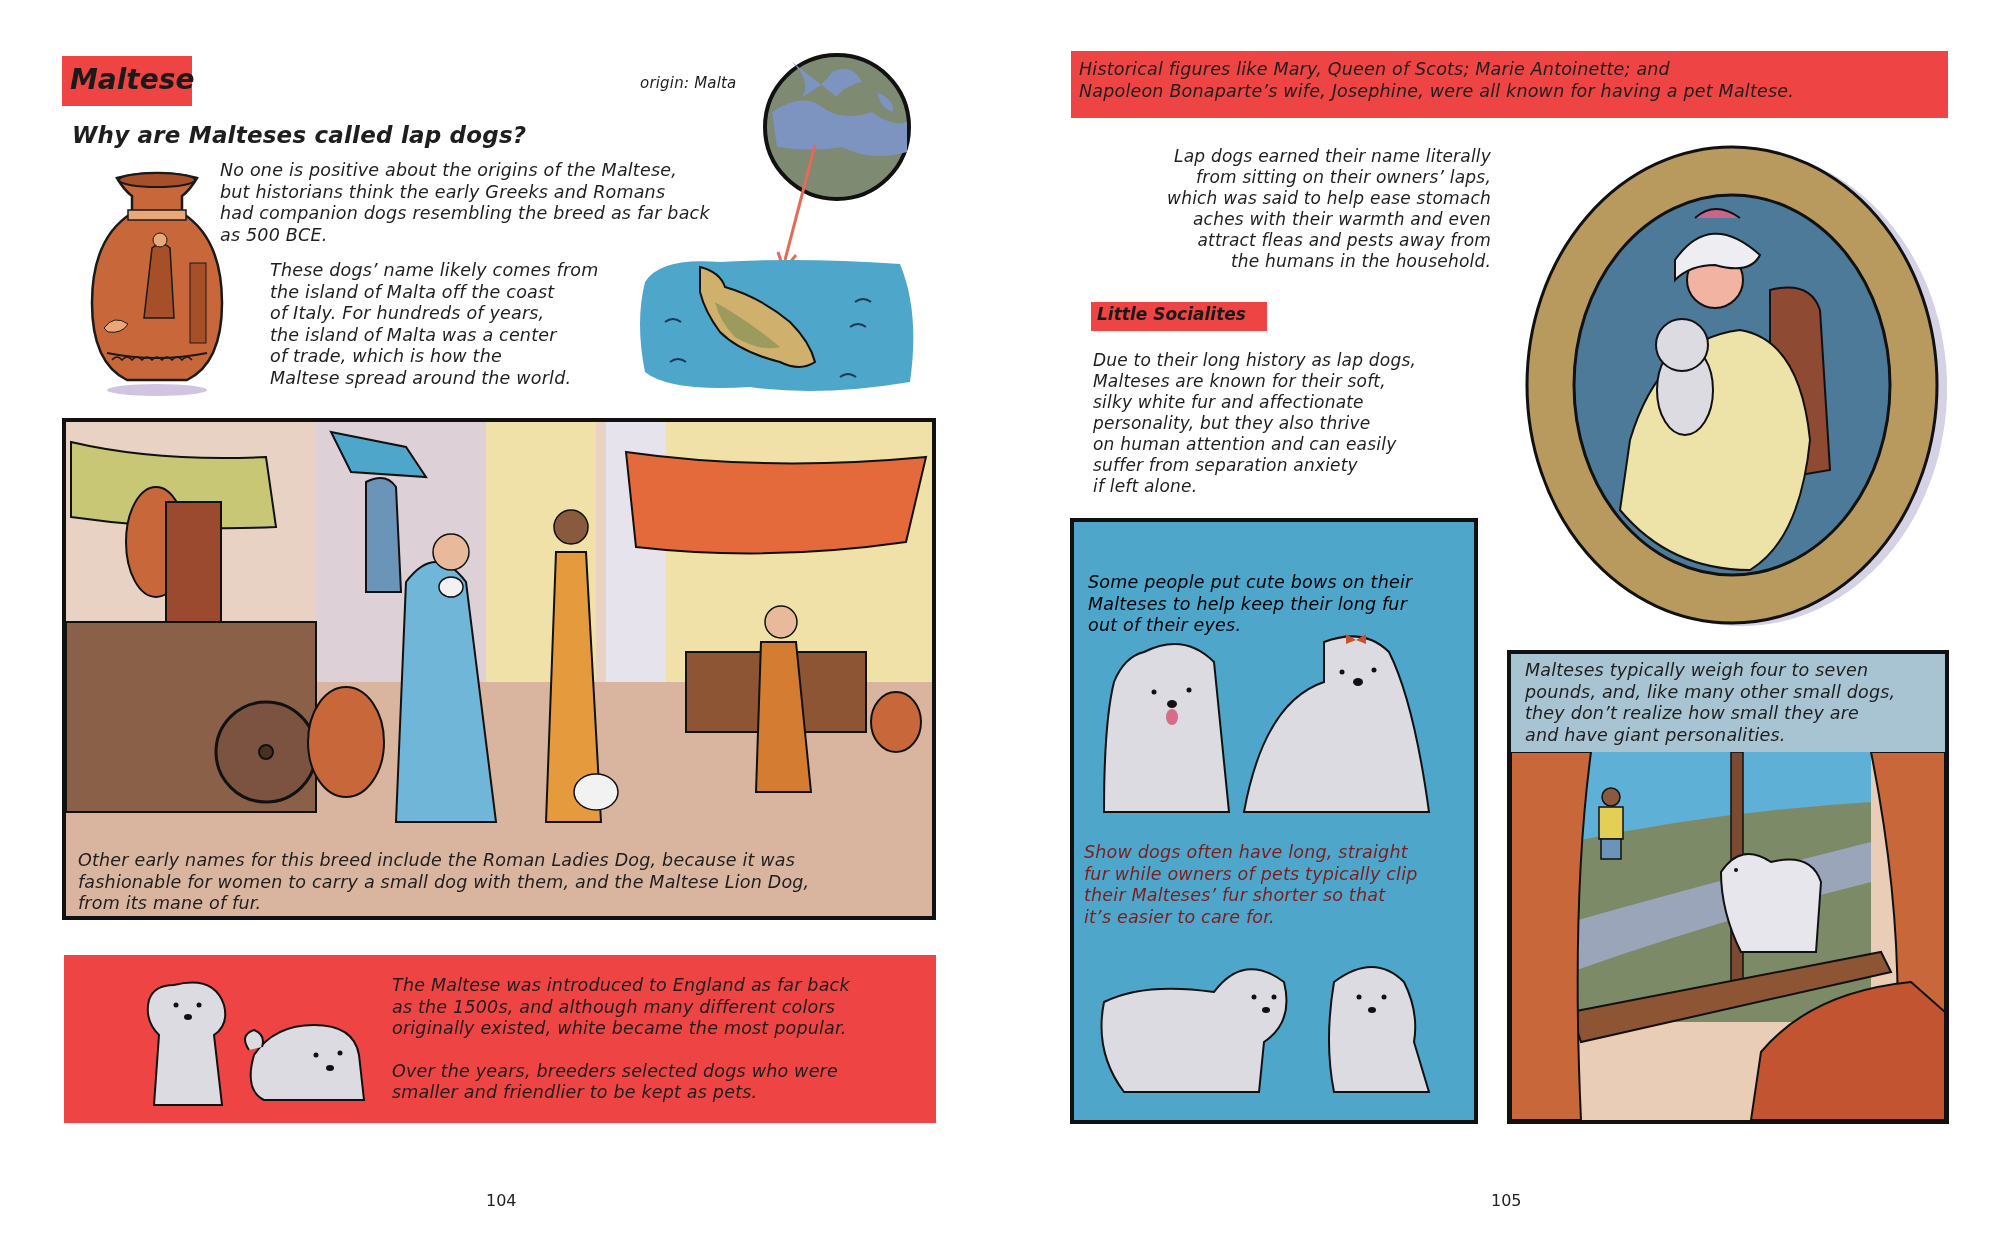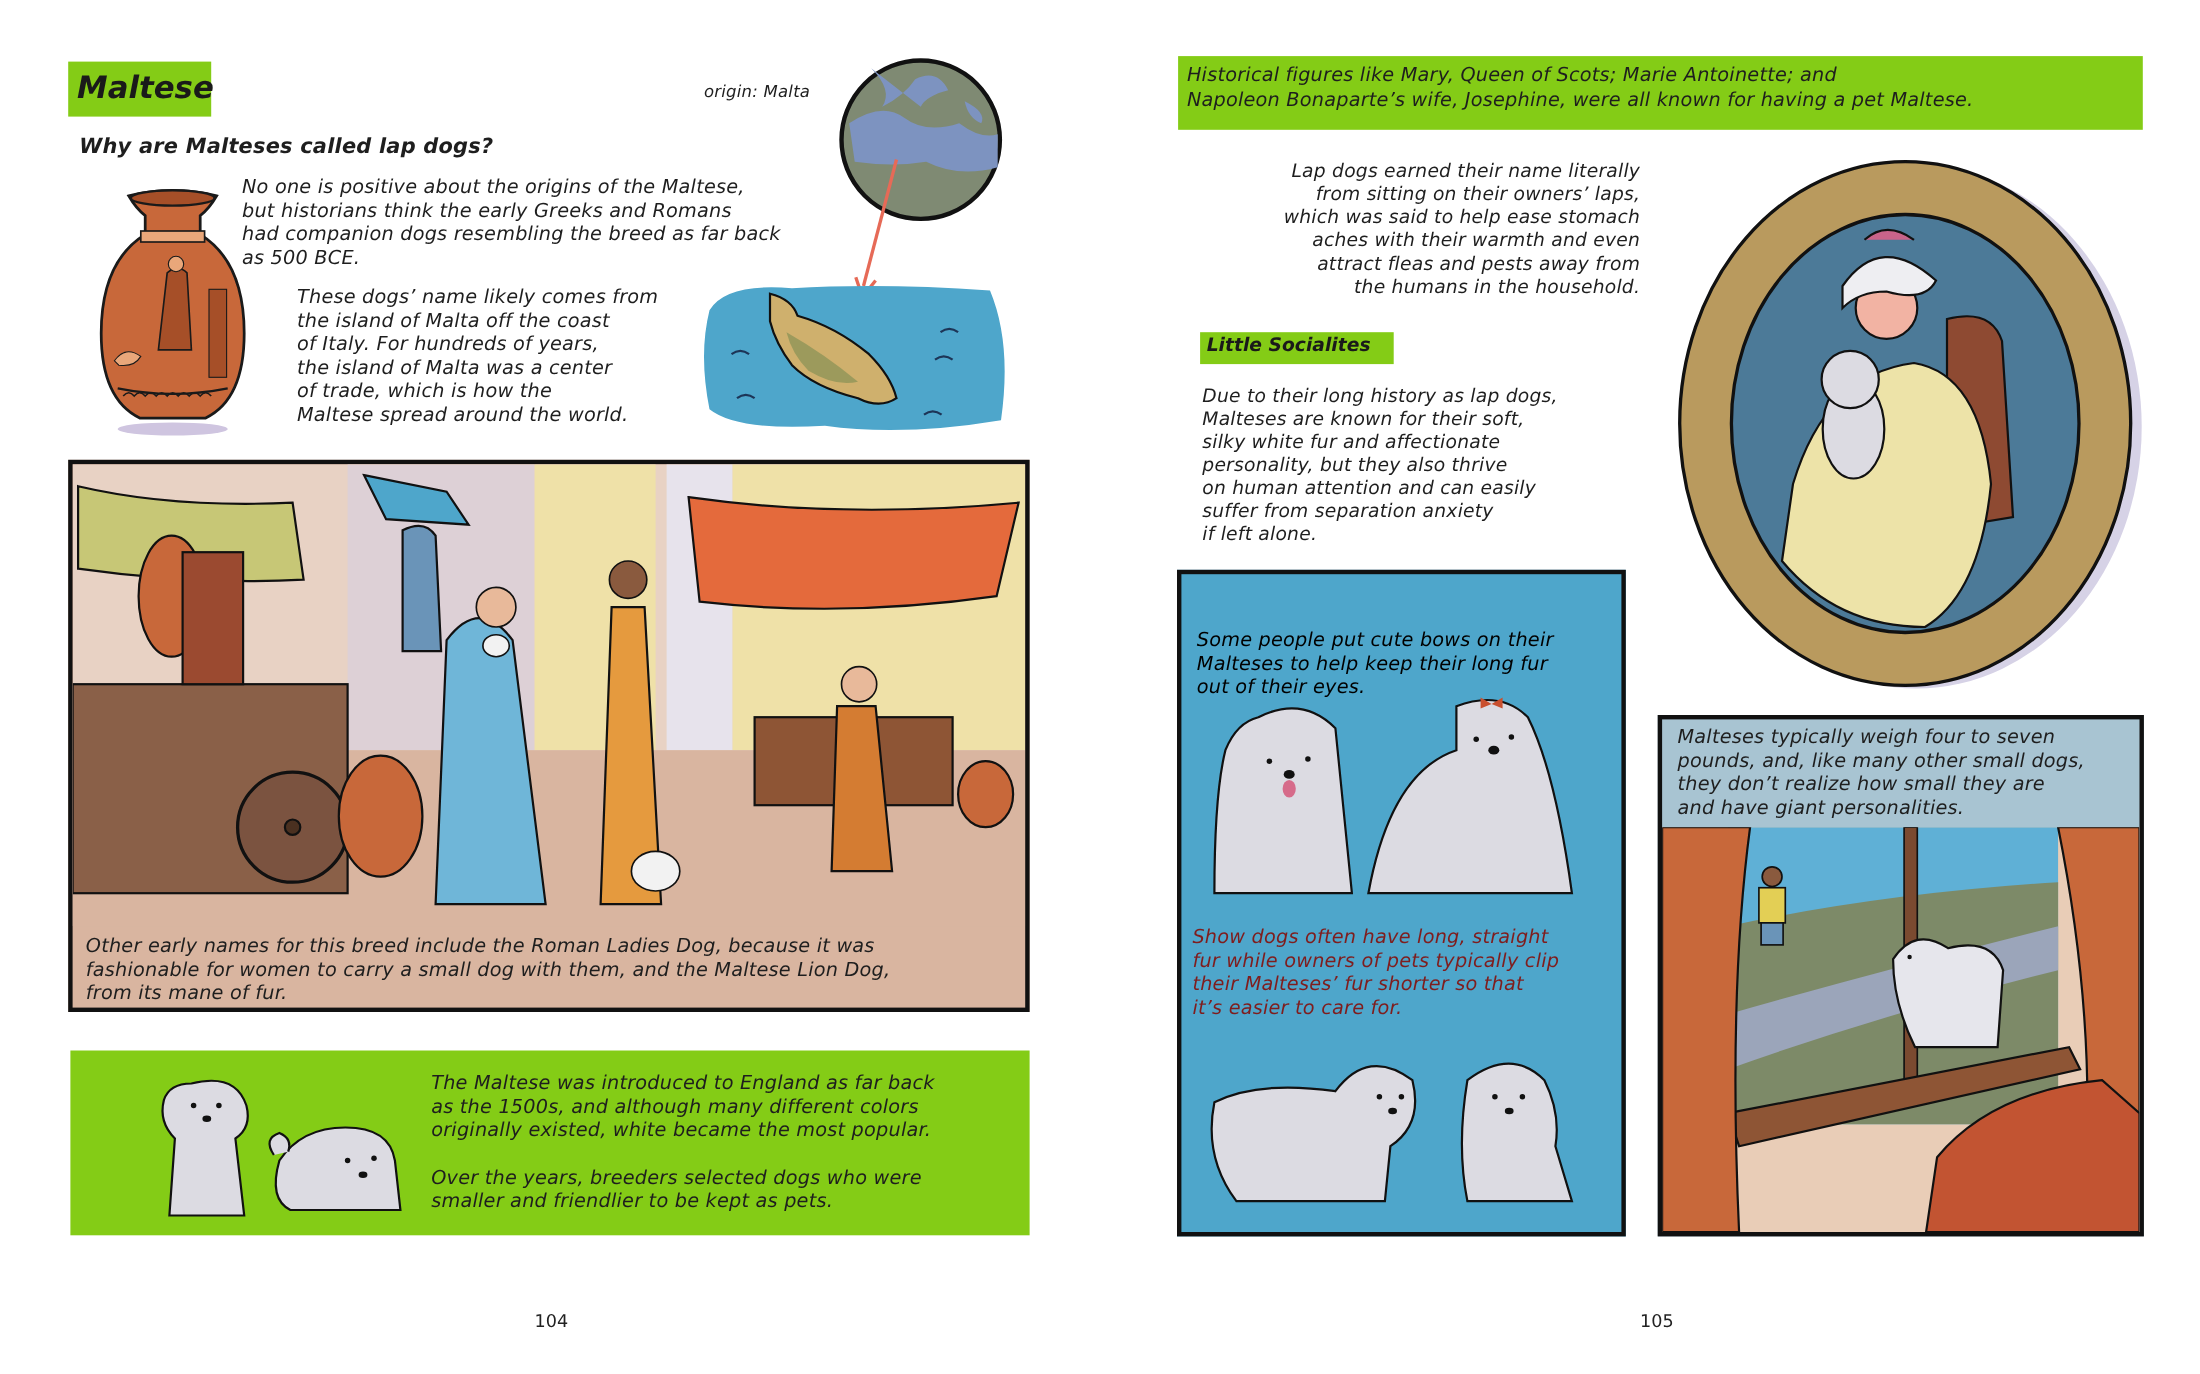--- a/index.html
+++ b/index.html
@@ -2,29 +2,29 @@
 <html><head>
   <meta charset="utf-8">
   <style>
     * { box-sizing: border-box; margin: 0; padding: 0; }
     html, body { width: 2000px; height: 1249px; background: #ffffff; overflow: hidden; }
     body { position: relative; font-family: "DejaVu Sans", sans-serif; color: #1a1a1a; }
     .abs { position: absolute; }
     .hand { font-family: "DejaVu Sans", sans-serif; font-style: italic; color: #1e1e1e; letter-spacing: 0.2px; }
     .t18 { font-size: 17.5px; line-height: 21.5px; }
     .t17 { font-size: 17px; line-height: 21px; }
-    .coral { background: #84cc16; }
+    .coral { background: #ef4444; }
     .panel { border: 4px solid #111; overflow: hidden; }
     .para { white-space: pre-line; }
 
     
     #title-box { left: 62px; top: 56px; width: 130px; height: 50px; padding: 6px 8px; }
     #title-box span { font-size: 28px; font-weight: bold; font-style: italic; line-height: 36px; color:#1a1a1a; }
     #origin { left: 640px; top: 74px; font-size: 15px; }
-    #question { left: 72px; top: 122px; font-size: 19px; font-weight: bold; }
+    #question { left: 72px; top: 122px; font-size: 23px; font-weight: bold; }
     #p1 { left: 220px; top: 160px; width: 560px; }
     #p2 { left: 270px; top: 260px; width: 380px; }
 
     #market { left: 62px; top: 418px; width: 874px; height: 502px; background: #d9b5a0; }
     #market-caption { left: 12px; top: 428px; width: 840px; }
 
     #england-box { left: 64px; top: 955px; width: 872px; height: 168px; }
     #england-text { left: 392px; top: 975px; width: 540px; }
     #england-text .gap { height: 21px; }
 

